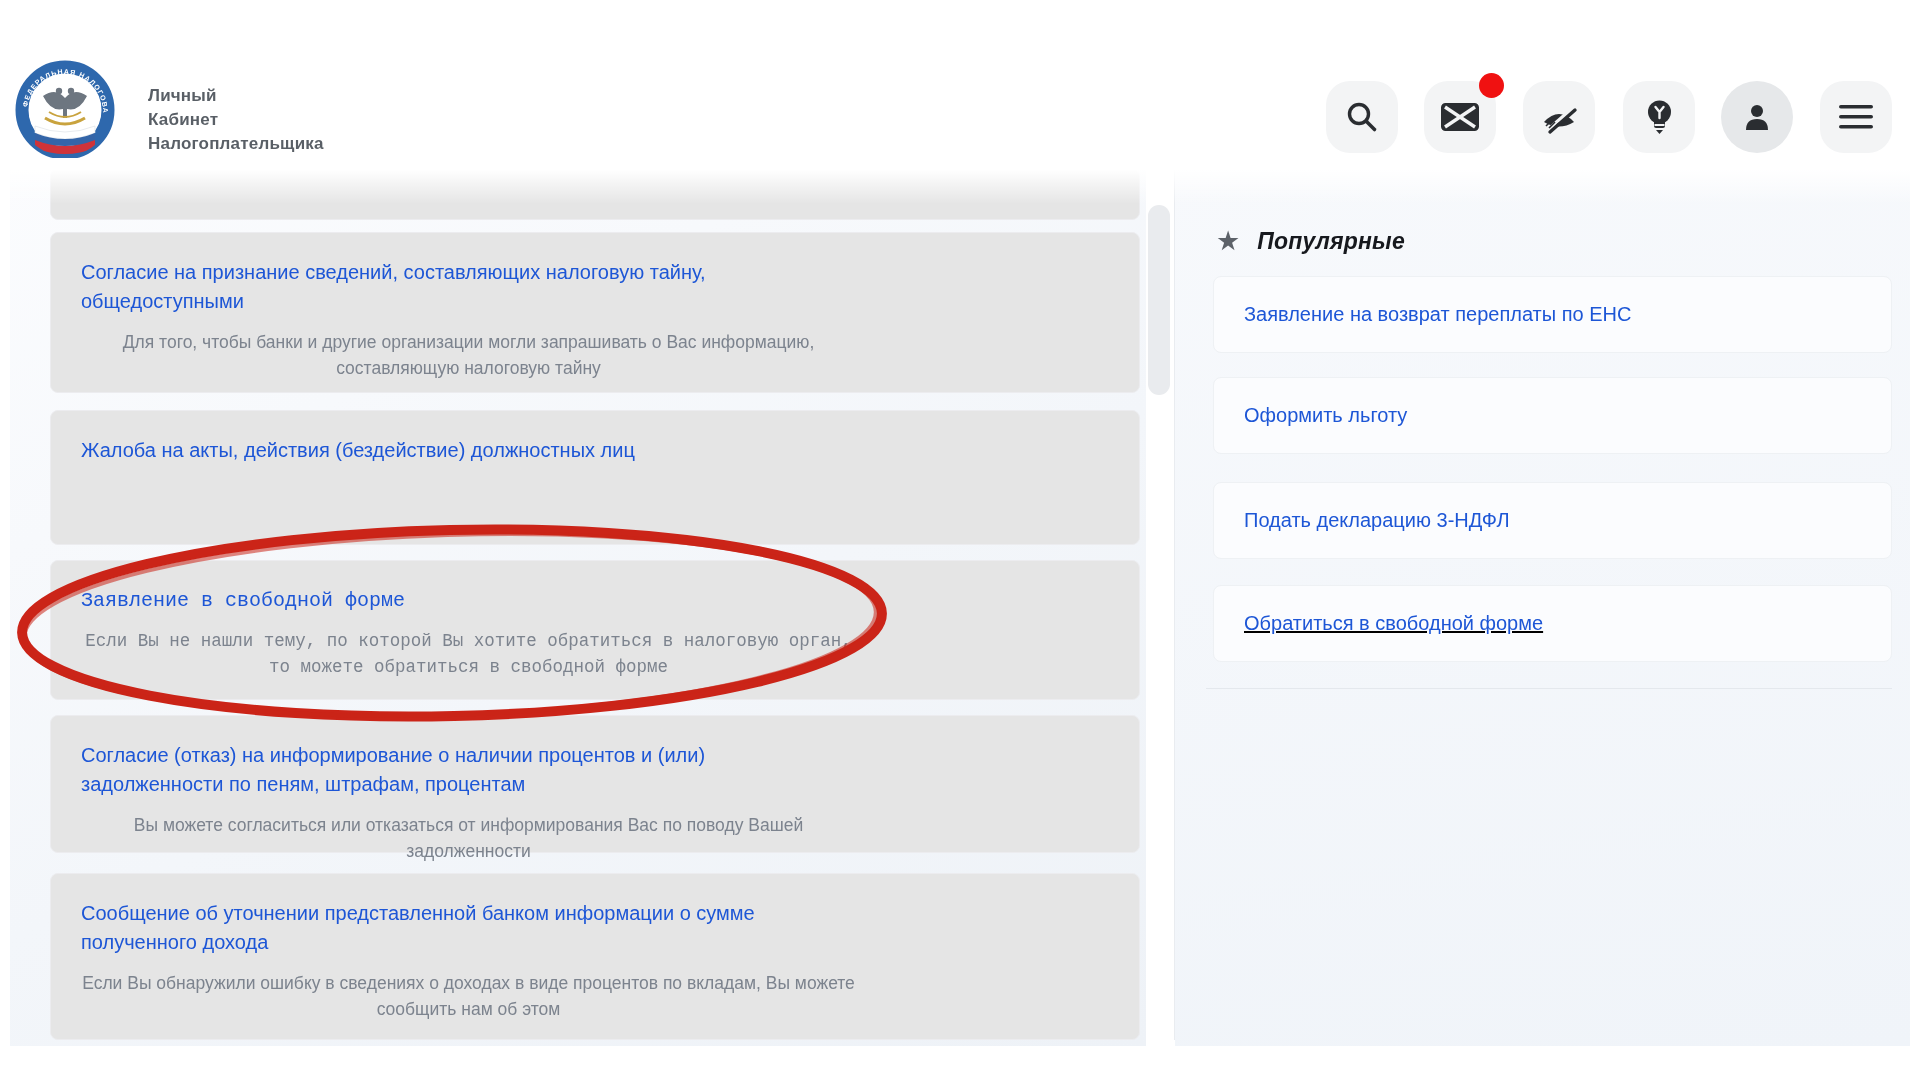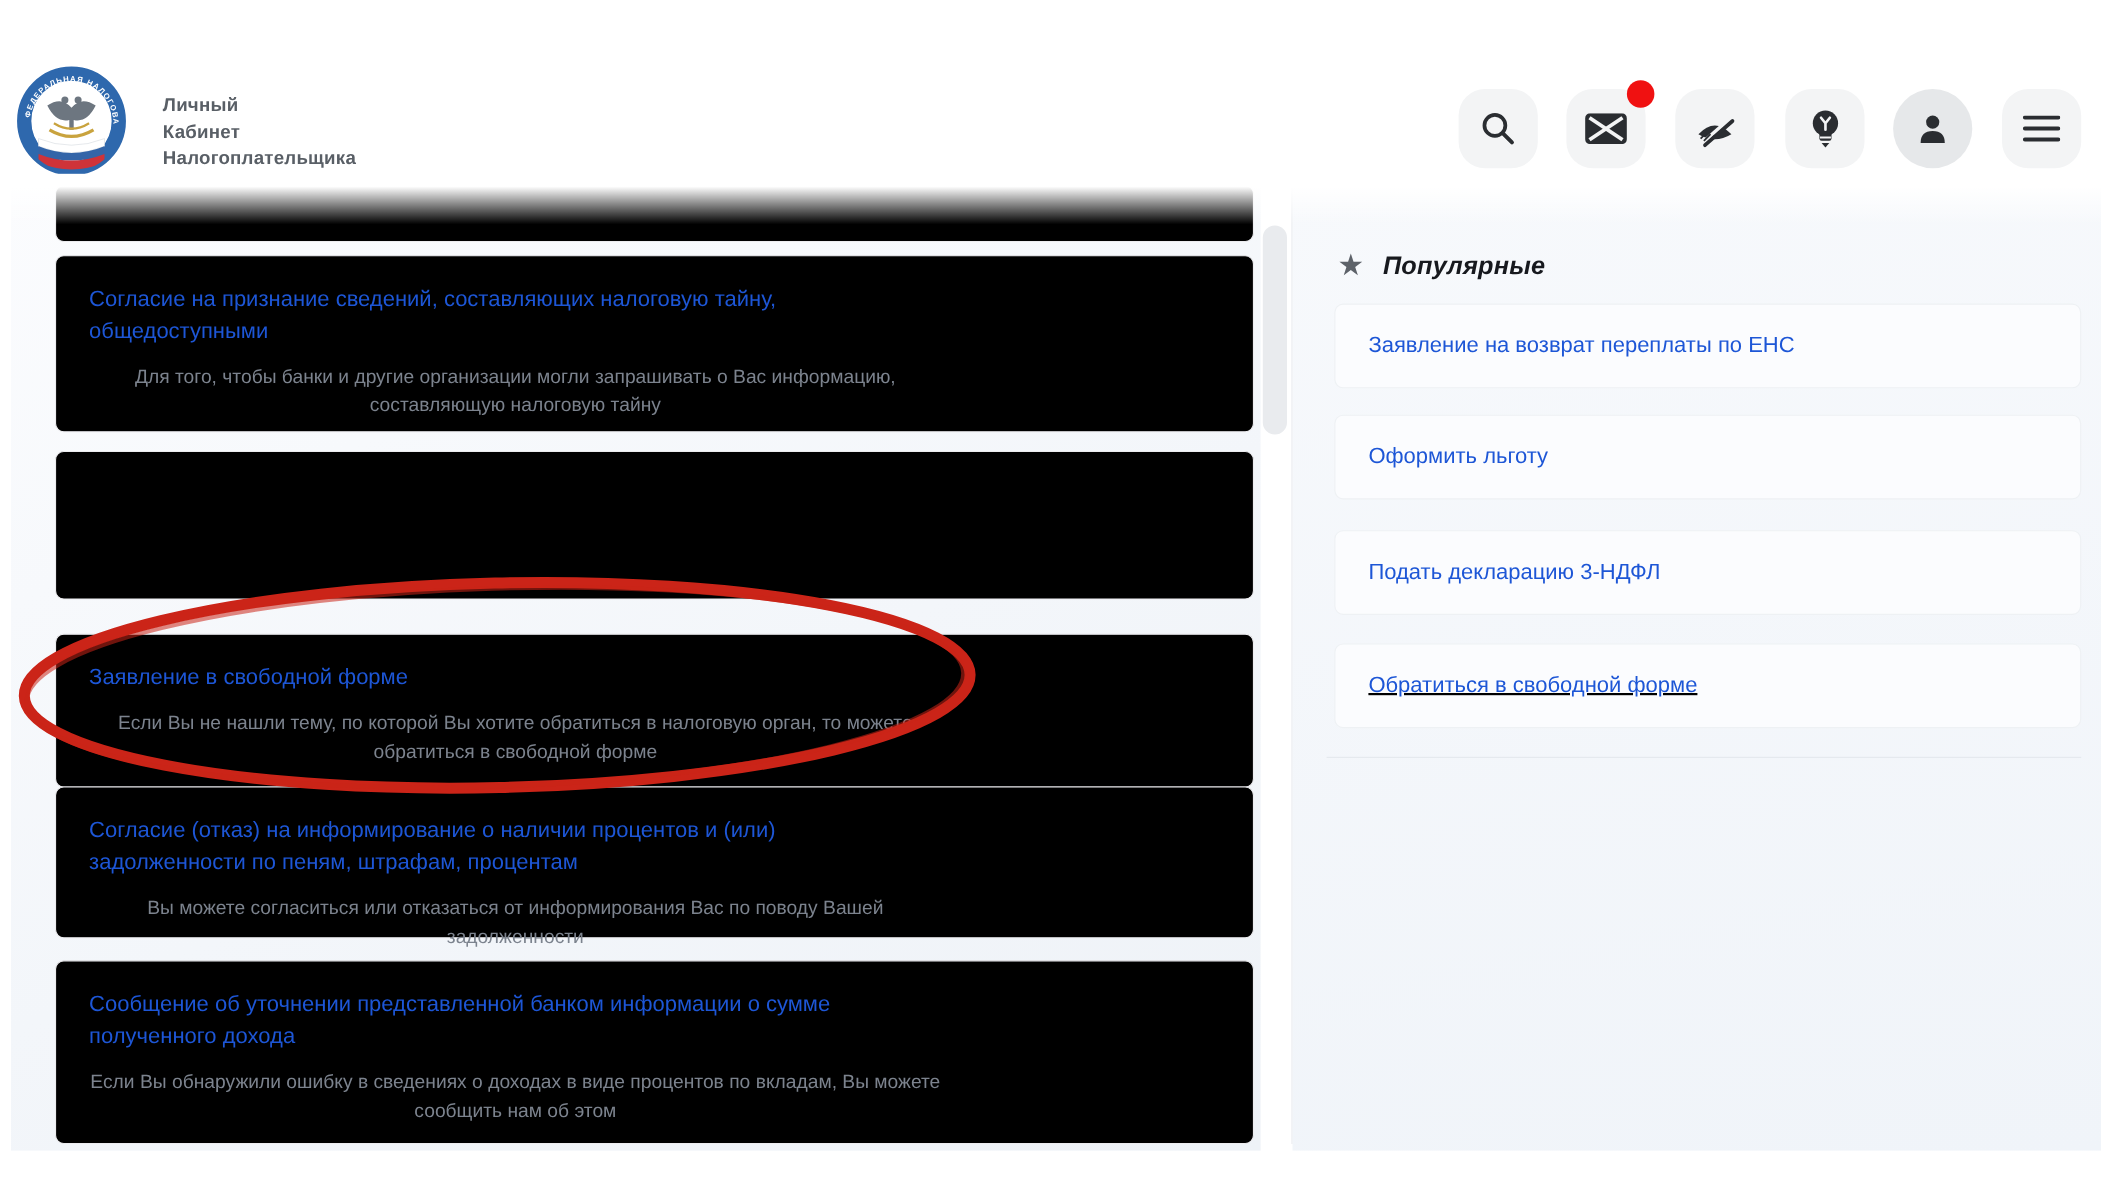--- a/index.html
+++ b/index.html
@@ -23,21 +23,21 @@
          background:linear-gradient(155deg,#fbfcfe 0%,#f3f6fa 55%,#eef2f7 100%);}
   .side-panel{position:absolute;left:1175px;top:160px;width:735px;height:886px;
          background:linear-gradient(170deg,#f7f9fc 0%,#f0f4f9 100%);}
   .panel-edge{position:absolute;left:1174px;top:170px;width:1px;height:870px;background:#e9ecf0;}
   .fade-top{position:absolute;left:0px;top:158px;width:1920px;height:46px;
          background:linear-gradient(180deg,#ffffff 25%,rgba(255,255,255,0) 100%);z-index:5;}
   .scroll-thumb{position:absolute;left:1148px;top:205px;width:22px;height:190px;
          border-radius:11px;background:#e9ebee;}
 
   
-  .card{position:absolute;left:50px;width:1090px;background:#000000;border:1px solid #ececef;
+  .card{position:absolute;left:50px;width:1090px;background:#e5e5e5;border:1px solid #ececef;
         border-radius:8px;box-sizing:border-box;padding:25px 30px;z-index:2;}
   .card-title{display:block;max-width:740px;font-size:20px;line-height:29px;font-weight:500;
         color:#1d56d6;text-decoration:none;margin:0 0 13px 0;cursor:pointer;}
   .card-desc{max-width:775px;font-size:17.5px;line-height:26px;color:#7c838e;margin:0;text-align:center;}
 
   
   .pop-header{position:absolute;left:1216px;top:226px;display:flex;align-items:center;z-index:2;}
   .star{font-size:27px;color:#5d6269;margin-right:17px;line-height:30px;}
   .pop-title{font-size:23px;font-weight:bold;color:#17191e;letter-spacing:.2px;font-style:italic;}
   .pop-item{position:absolute;left:1213px;width:679px;height:77px;background:#fbfcfe;
@@ -60,23 +60,24 @@
   <div class="scroll-thumb"></div>
 
   <div class="card" style="top:168px;height:52px;"></div>
 
   <div class="card" style="top:232px;height:161px;">
     <a class="card-title">Согласие на признание сведений, составляющих налоговую тайну, общедоступными</a>
     <p class="card-desc">Для того, чтобы банки и другие организации могли запрашивать о Вас информацию, составляющую налоговую тайну</p>
   </div>
 
   <div class="card" style="top:410px;height:135px;">
-  </div>
-
-  <div class="card" style="top:576px;height:140px;">
+    <a class="card-title">Жалоба на акты, действия (бездействие) должностных лиц</a>
+  </div>
+
+  <div class="card" style="top:560px;height:140px;font-family:Liberation Mono, monospace;">
     <a class="card-title">Заявление в свободной форме</a>
     <p class="card-desc">Если Вы не нашли тему, по которой Вы хотите обратиться в налоговую орган, то можете обратиться в свободной форме</p>
   </div>
 
   <div class="card" style="top:715px;height:138px;">
     <a class="card-title">Согласие (отказ) на информирование о наличии процентов и (или) задолженности по пеням, штрафам, процентам</a>
     <p class="card-desc">Вы можете согласиться или отказаться от информирования Вас по поводу Вашей задолженности</p>
   </div>
 
   <div class="card" style="top:873px;height:167px;">

